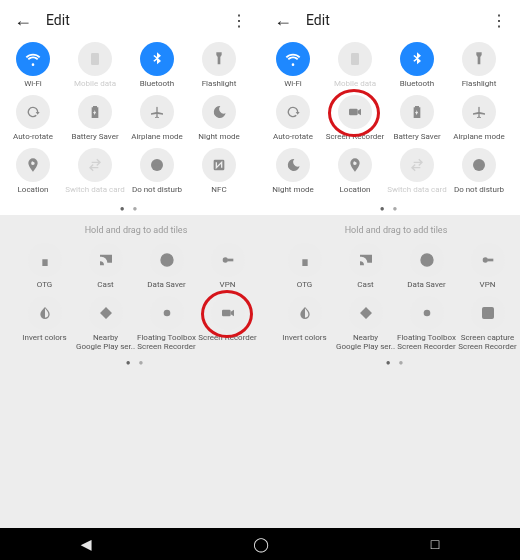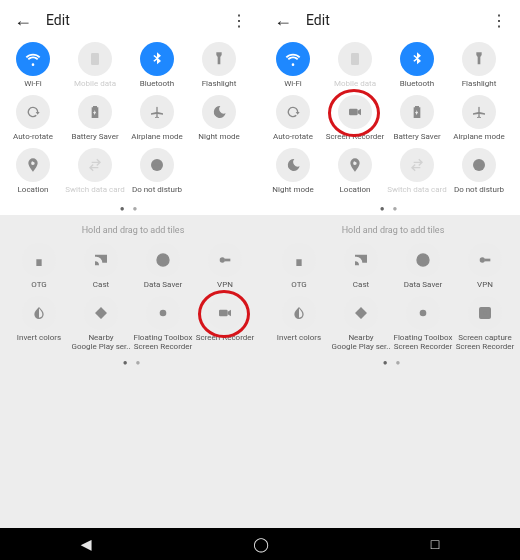--- a/index.html
+++ b/index.html
@@ -69,21 +69,21 @@
     text-align: center;
     font-size: 8px;
     color: #aaa;
     letter-spacing: 3px;
     margin: 4px 0 2px;
   }
   .dots-page .active-dot { color:#666; }
   .lower {
     background: #ededed;
     flex: 1;
-    padding: 4px 2px 0 8px;
+    padding: 4px 2px 0 14px;
   }
   .hint {
     text-align: center;
     font-size: 9px;
     color: #9a9a9a;
     margin: 6px 0 8px;
   }
   .ring {
     position: absolute;
     width: 52px; height: 48px;
@@ -206,20 +206,29 @@
           </div>
           <div class="tile">
             <div class="circ">
               <svg viewBox="0 0 24 24">
                 <circle cx="12" cy="12" r="9"></circle>
                 <rect x="7" y="11" width="10" height="2" fill="#ececec"></rect>
               </svg>
             </div>
             <div class="lbl">Do not disturb</div>
           </div>
+          <div class="tile">
+            <div class="circ">
+              <svg viewBox="0 0 24 24">
+                <rect x="4" y="4" width="16" height="16" rx="2"></rect>
+                <path d="M8 8v8l8-8v8" stroke="#ececec" stroke-width="2" fill="none"></path>
+              </svg>
+            </div>
+            <div class="lbl">NFC</div>
+          </div>
         </div>
       </div>
       <div class="dots-page"><span class="active-dot">●</span> ●</div>
       <div class="lower">
         <div class="hint">Hold and drag to add tiles</div>
         <div class="row">
           <div class="tile">
             <div class="circ">
               <svg viewBox="0 0 24 24">
                 <path d="M12 3v8M9 6h6M8 11h8v10H8z"></path>

